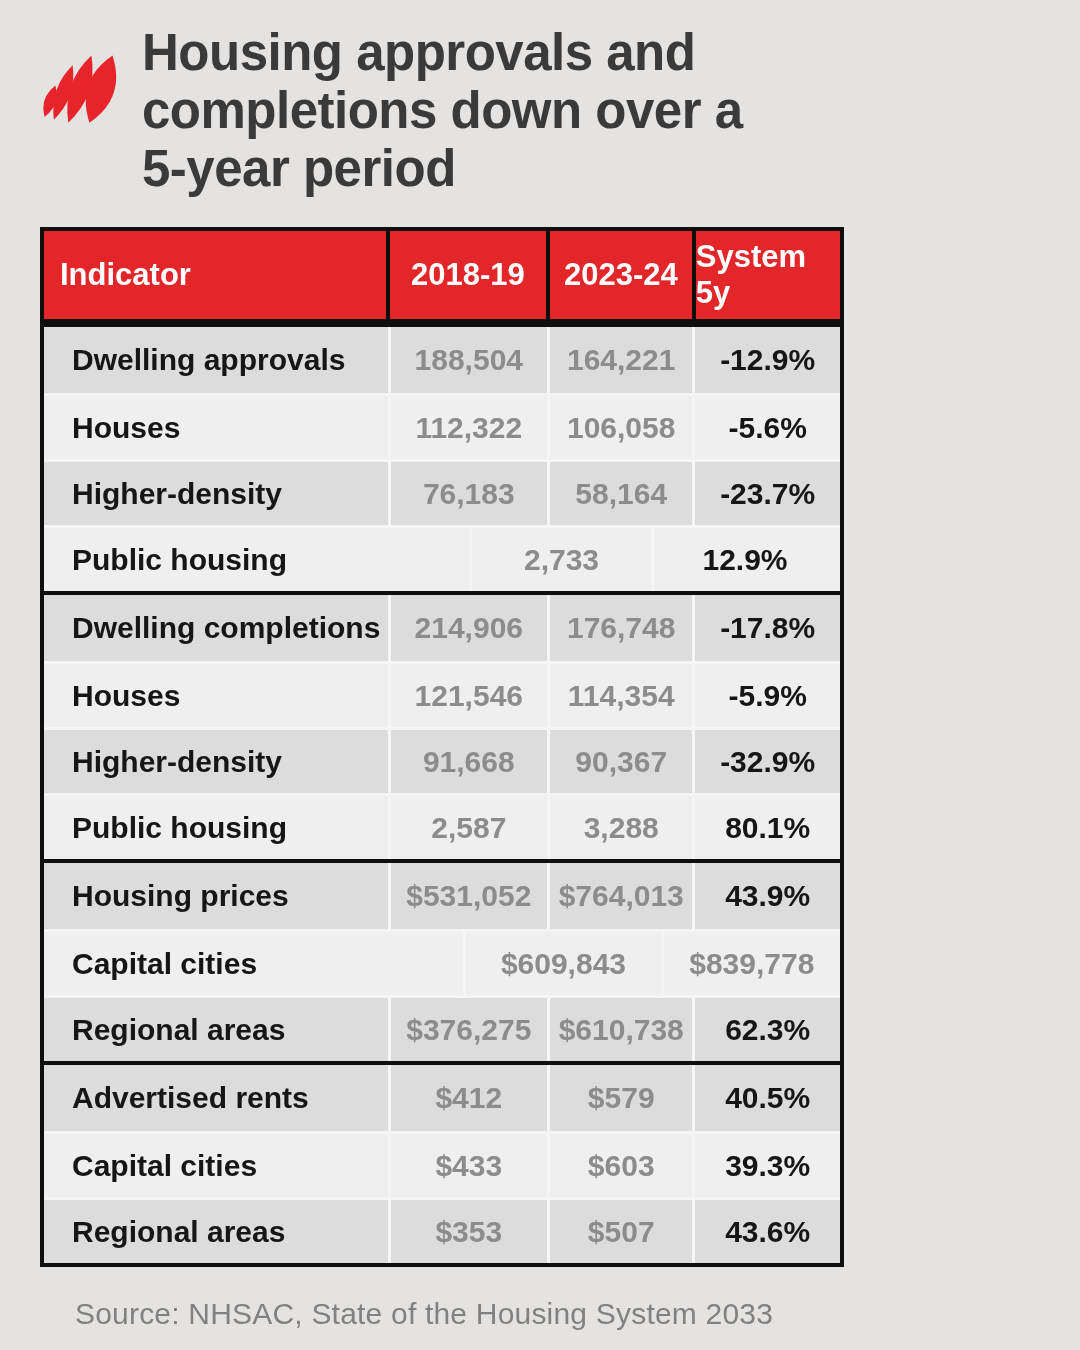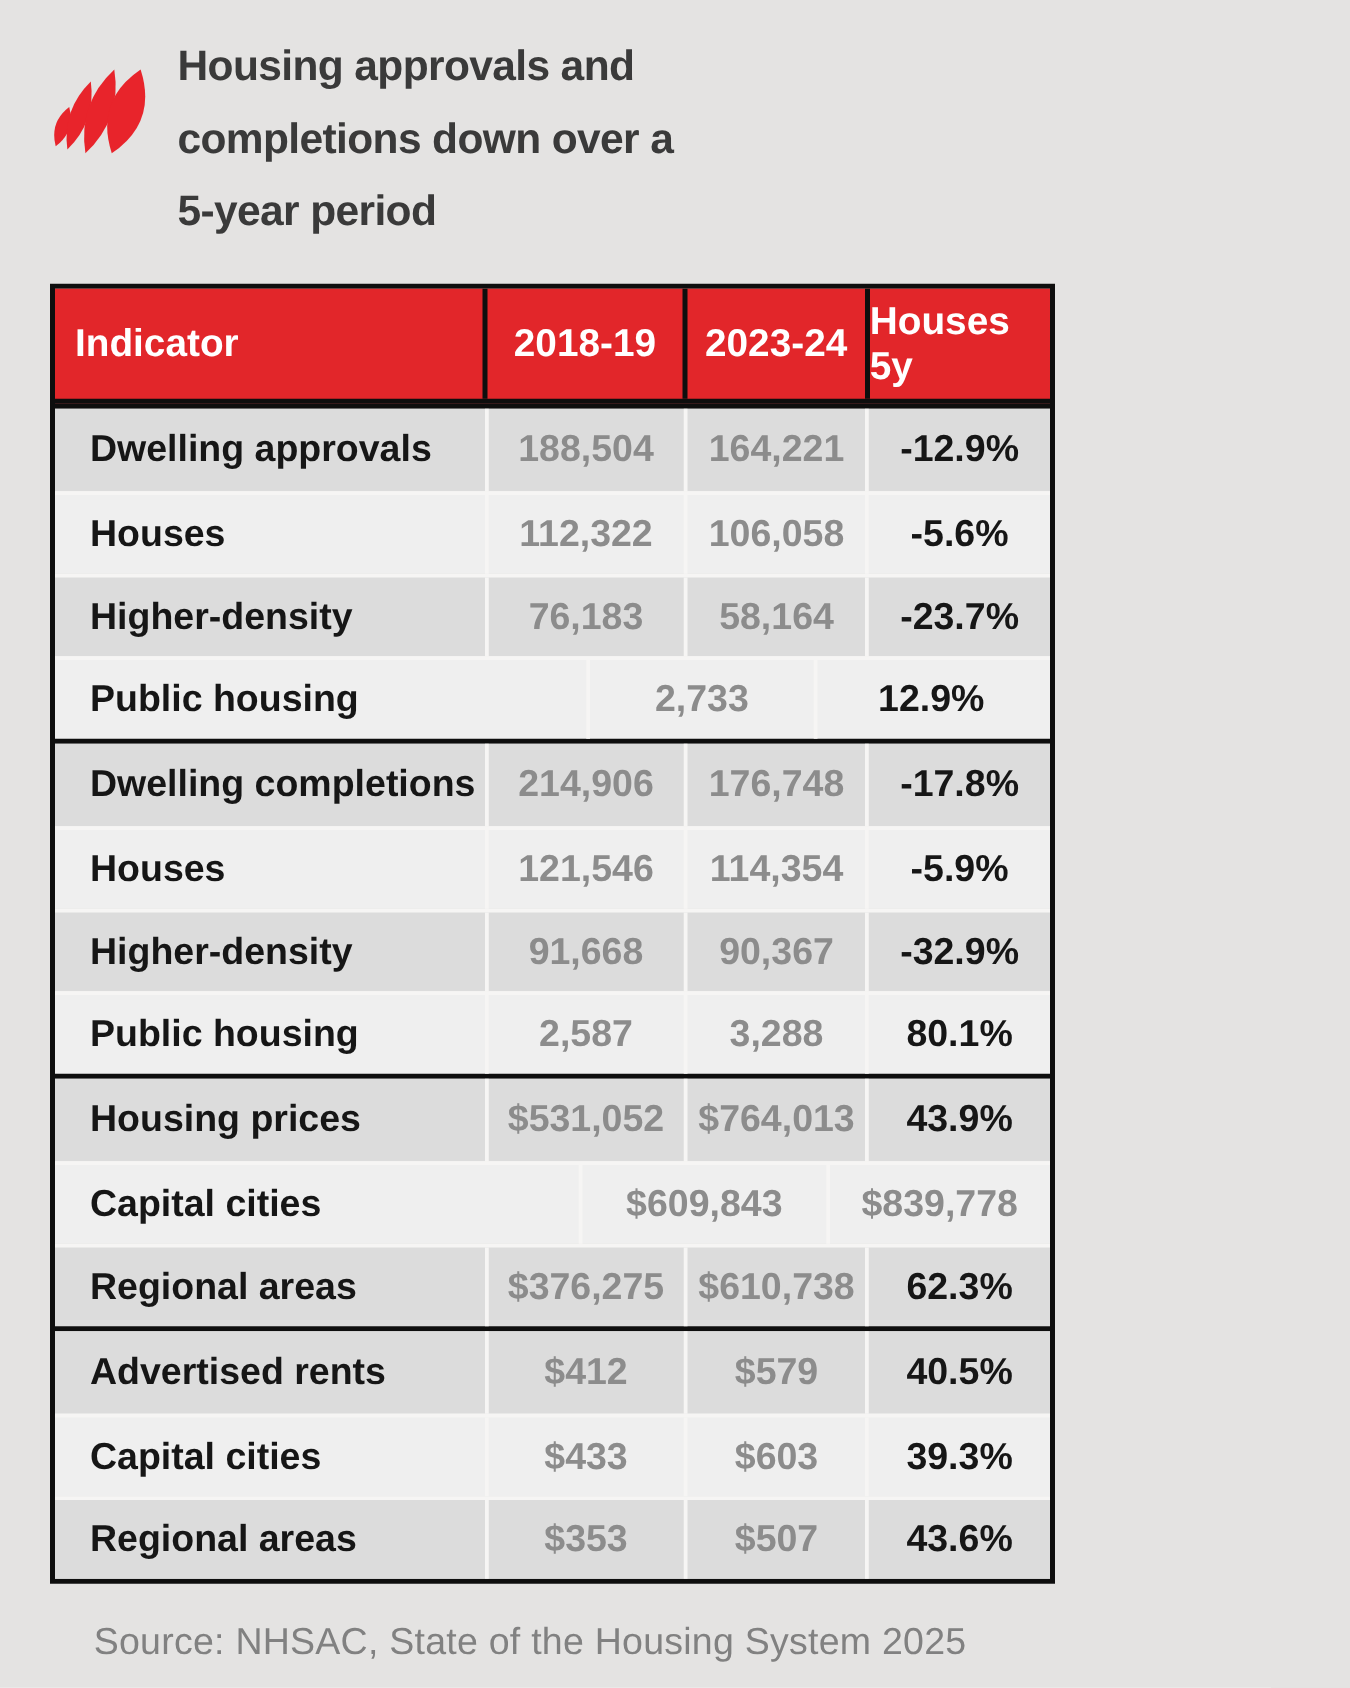--- a/index.html
+++ b/index.html
@@ -19,21 +19,21 @@
   }
   .logo-wrap {
     width: 82px;
     height: 92px;
     margin-top: 18px;
     flex: 0 0 auto;
   }
   .logo-wrap svg { width: 100%; height: 100%; }
   .title {
     margin-left: 20px;
-    font-size: 34px;
+    font-size: 51px;
     line-height: 58px;
     font-weight: bold;
     color: #3a3a3a;
     letter-spacing: -0.5px;
   }
 
   
   .data-table {
     margin: 29px 40px 0 40px;
     width: 804px;
@@ -115,21 +115,21 @@
     <span>5-year period</span>
   </h1>
 </div>
 
 <div class="data-table">
 
   <div class="tr thead">
     <div class="th c1">Indicator</div>
     <div class="th c2">2018-19</div>
     <div class="th c3">2023-24</div>
-    <div class="th c4">Houses 5y</div>
+    <div class="th c4">System 5y</div>
   </div>
 
   <div class="section">
     <div class="tr row-dark">
       <div class="td c1 label">Dwelling approvals</div>
       <div class="td c2 num">188,504</div>
       <div class="td c3 num">164,221</div>
       <div class="td c4 chg">-12.9%</div>
     </div>
     <div class="tr row-light indent">
@@ -214,13 +214,13 @@
     <div class="tr row-dark indent">
       <div class="td c1 label">Regional areas</div>
       <div class="td c2 num">$353</div>
       <div class="td c3 num">$507</div>
       <div class="td c4 chg">43.6%</div>
     </div>
   </div>
 
 </div>
 
-<div class="source">Source: NHSAC, State of the Housing System 2025</div>
+<div class="source">Source: NHSAC, State of the Housing System 2033</div>
 
 </body></html>

